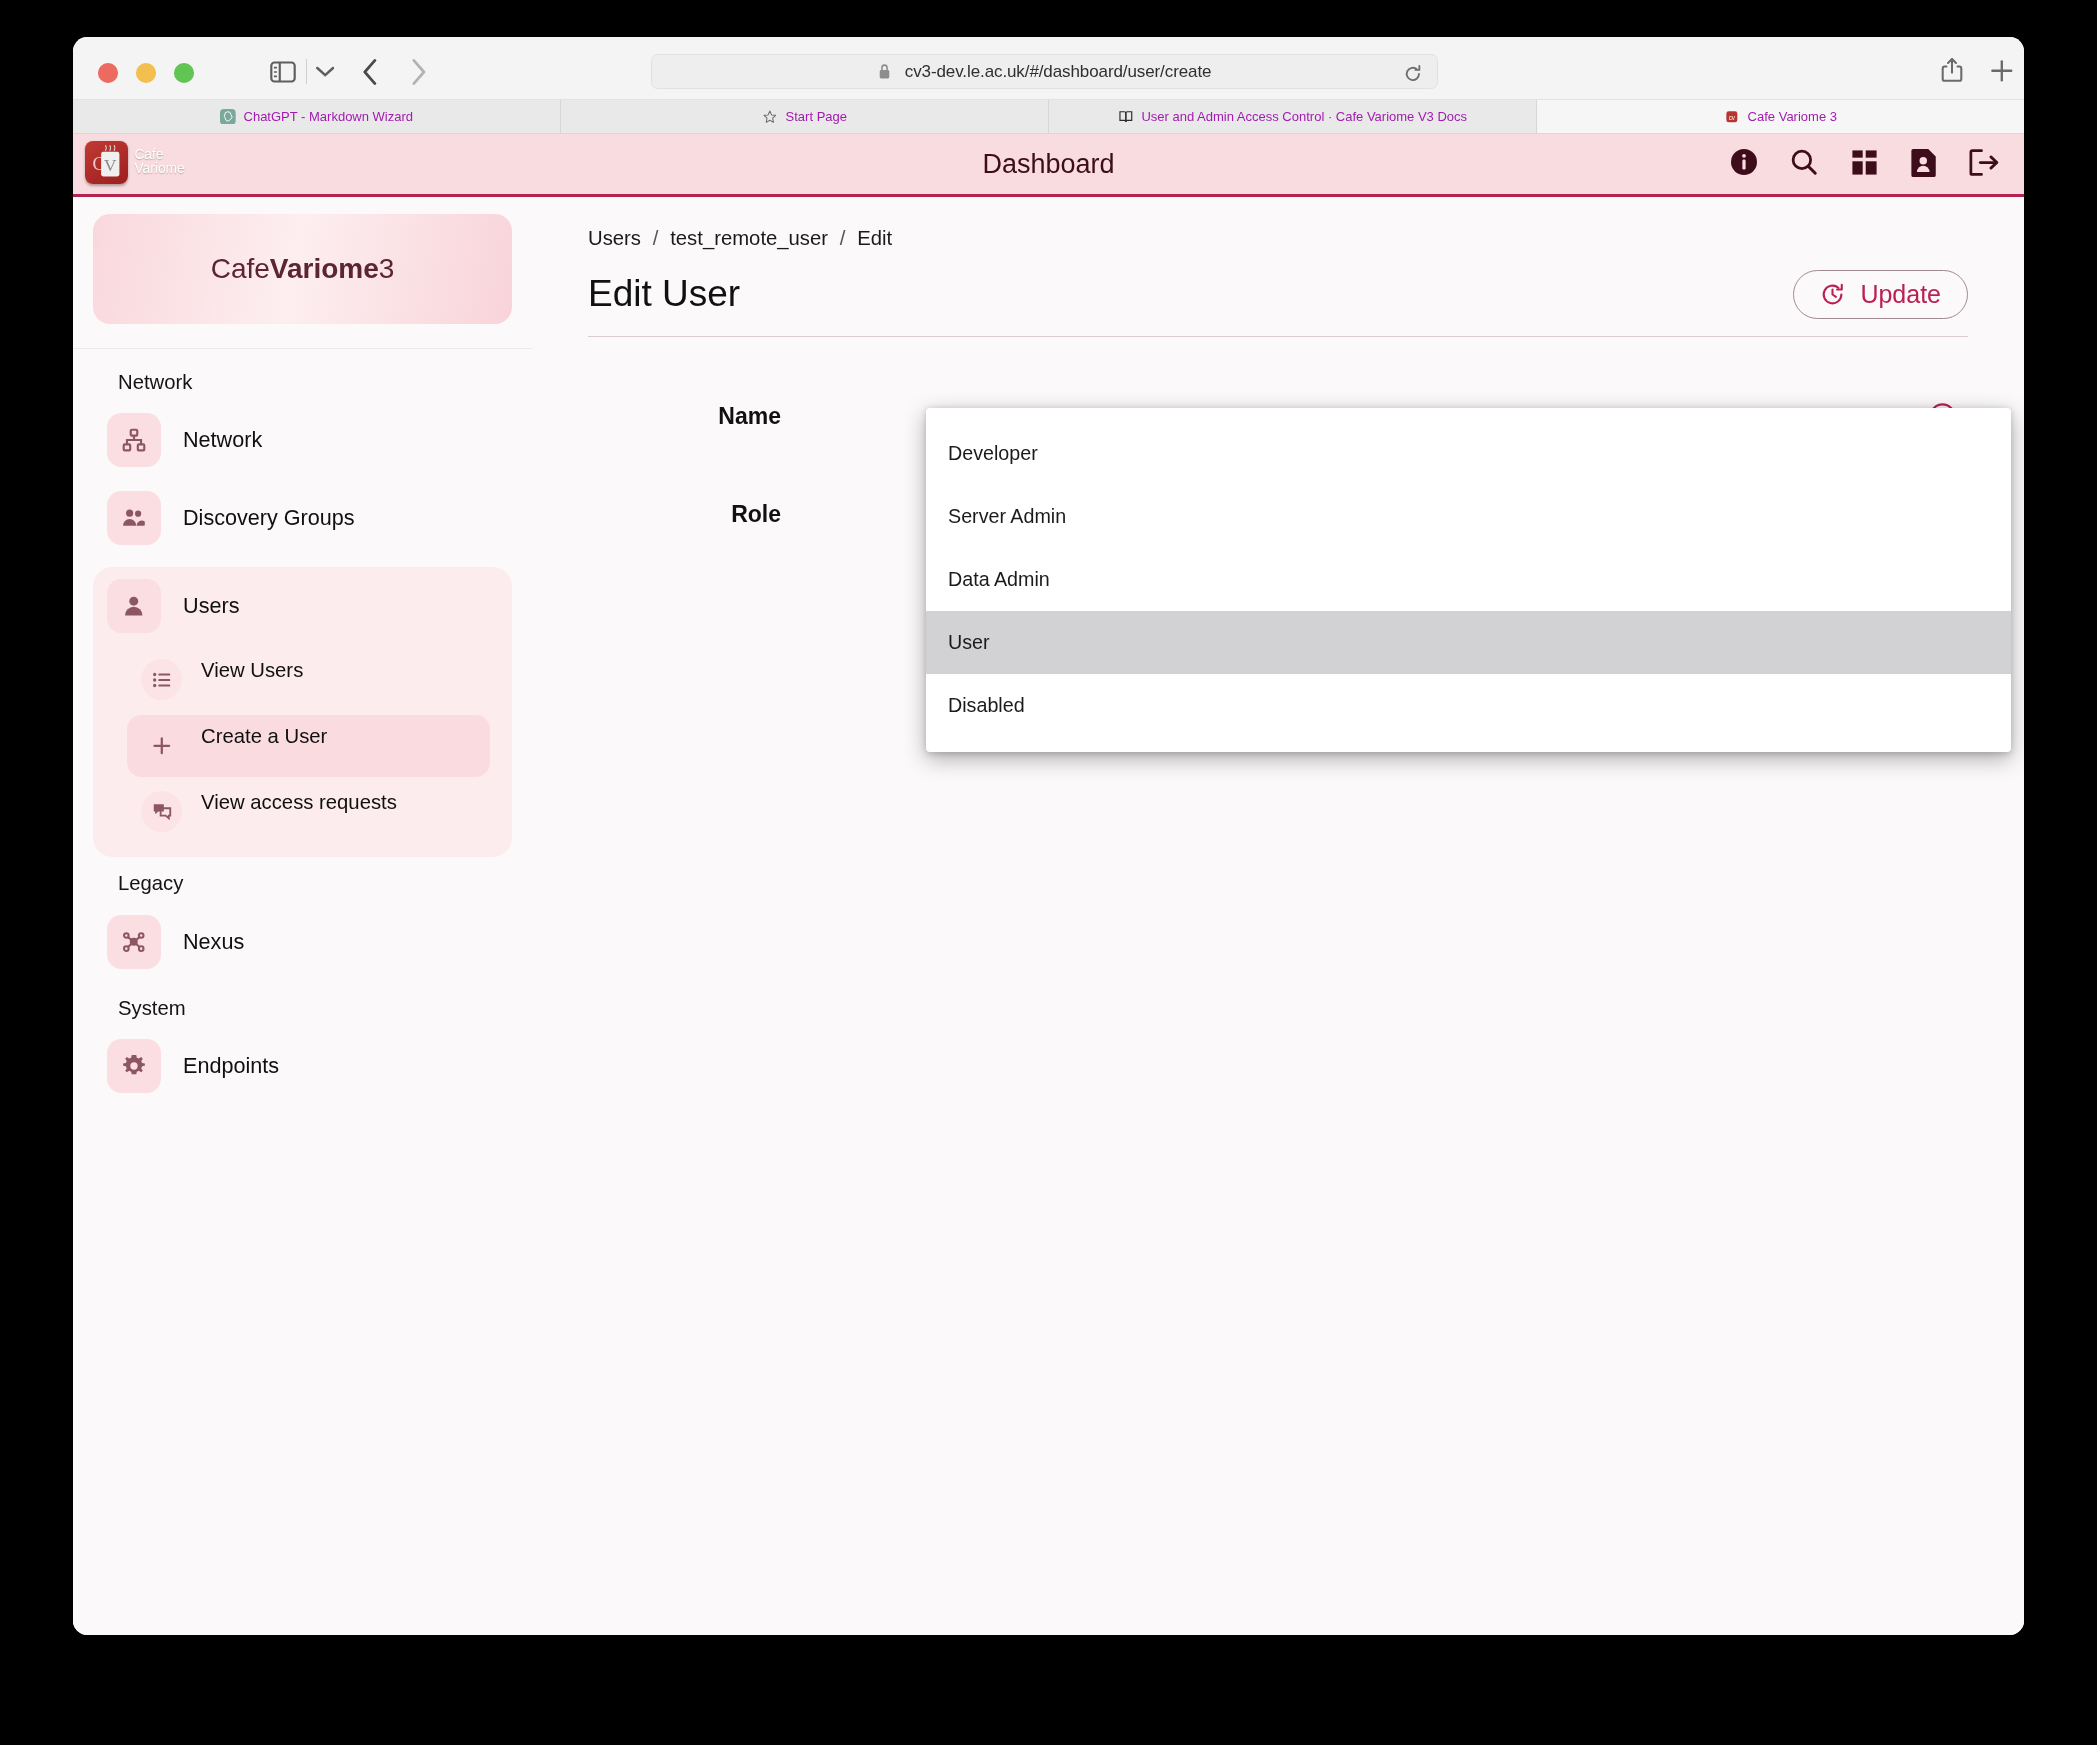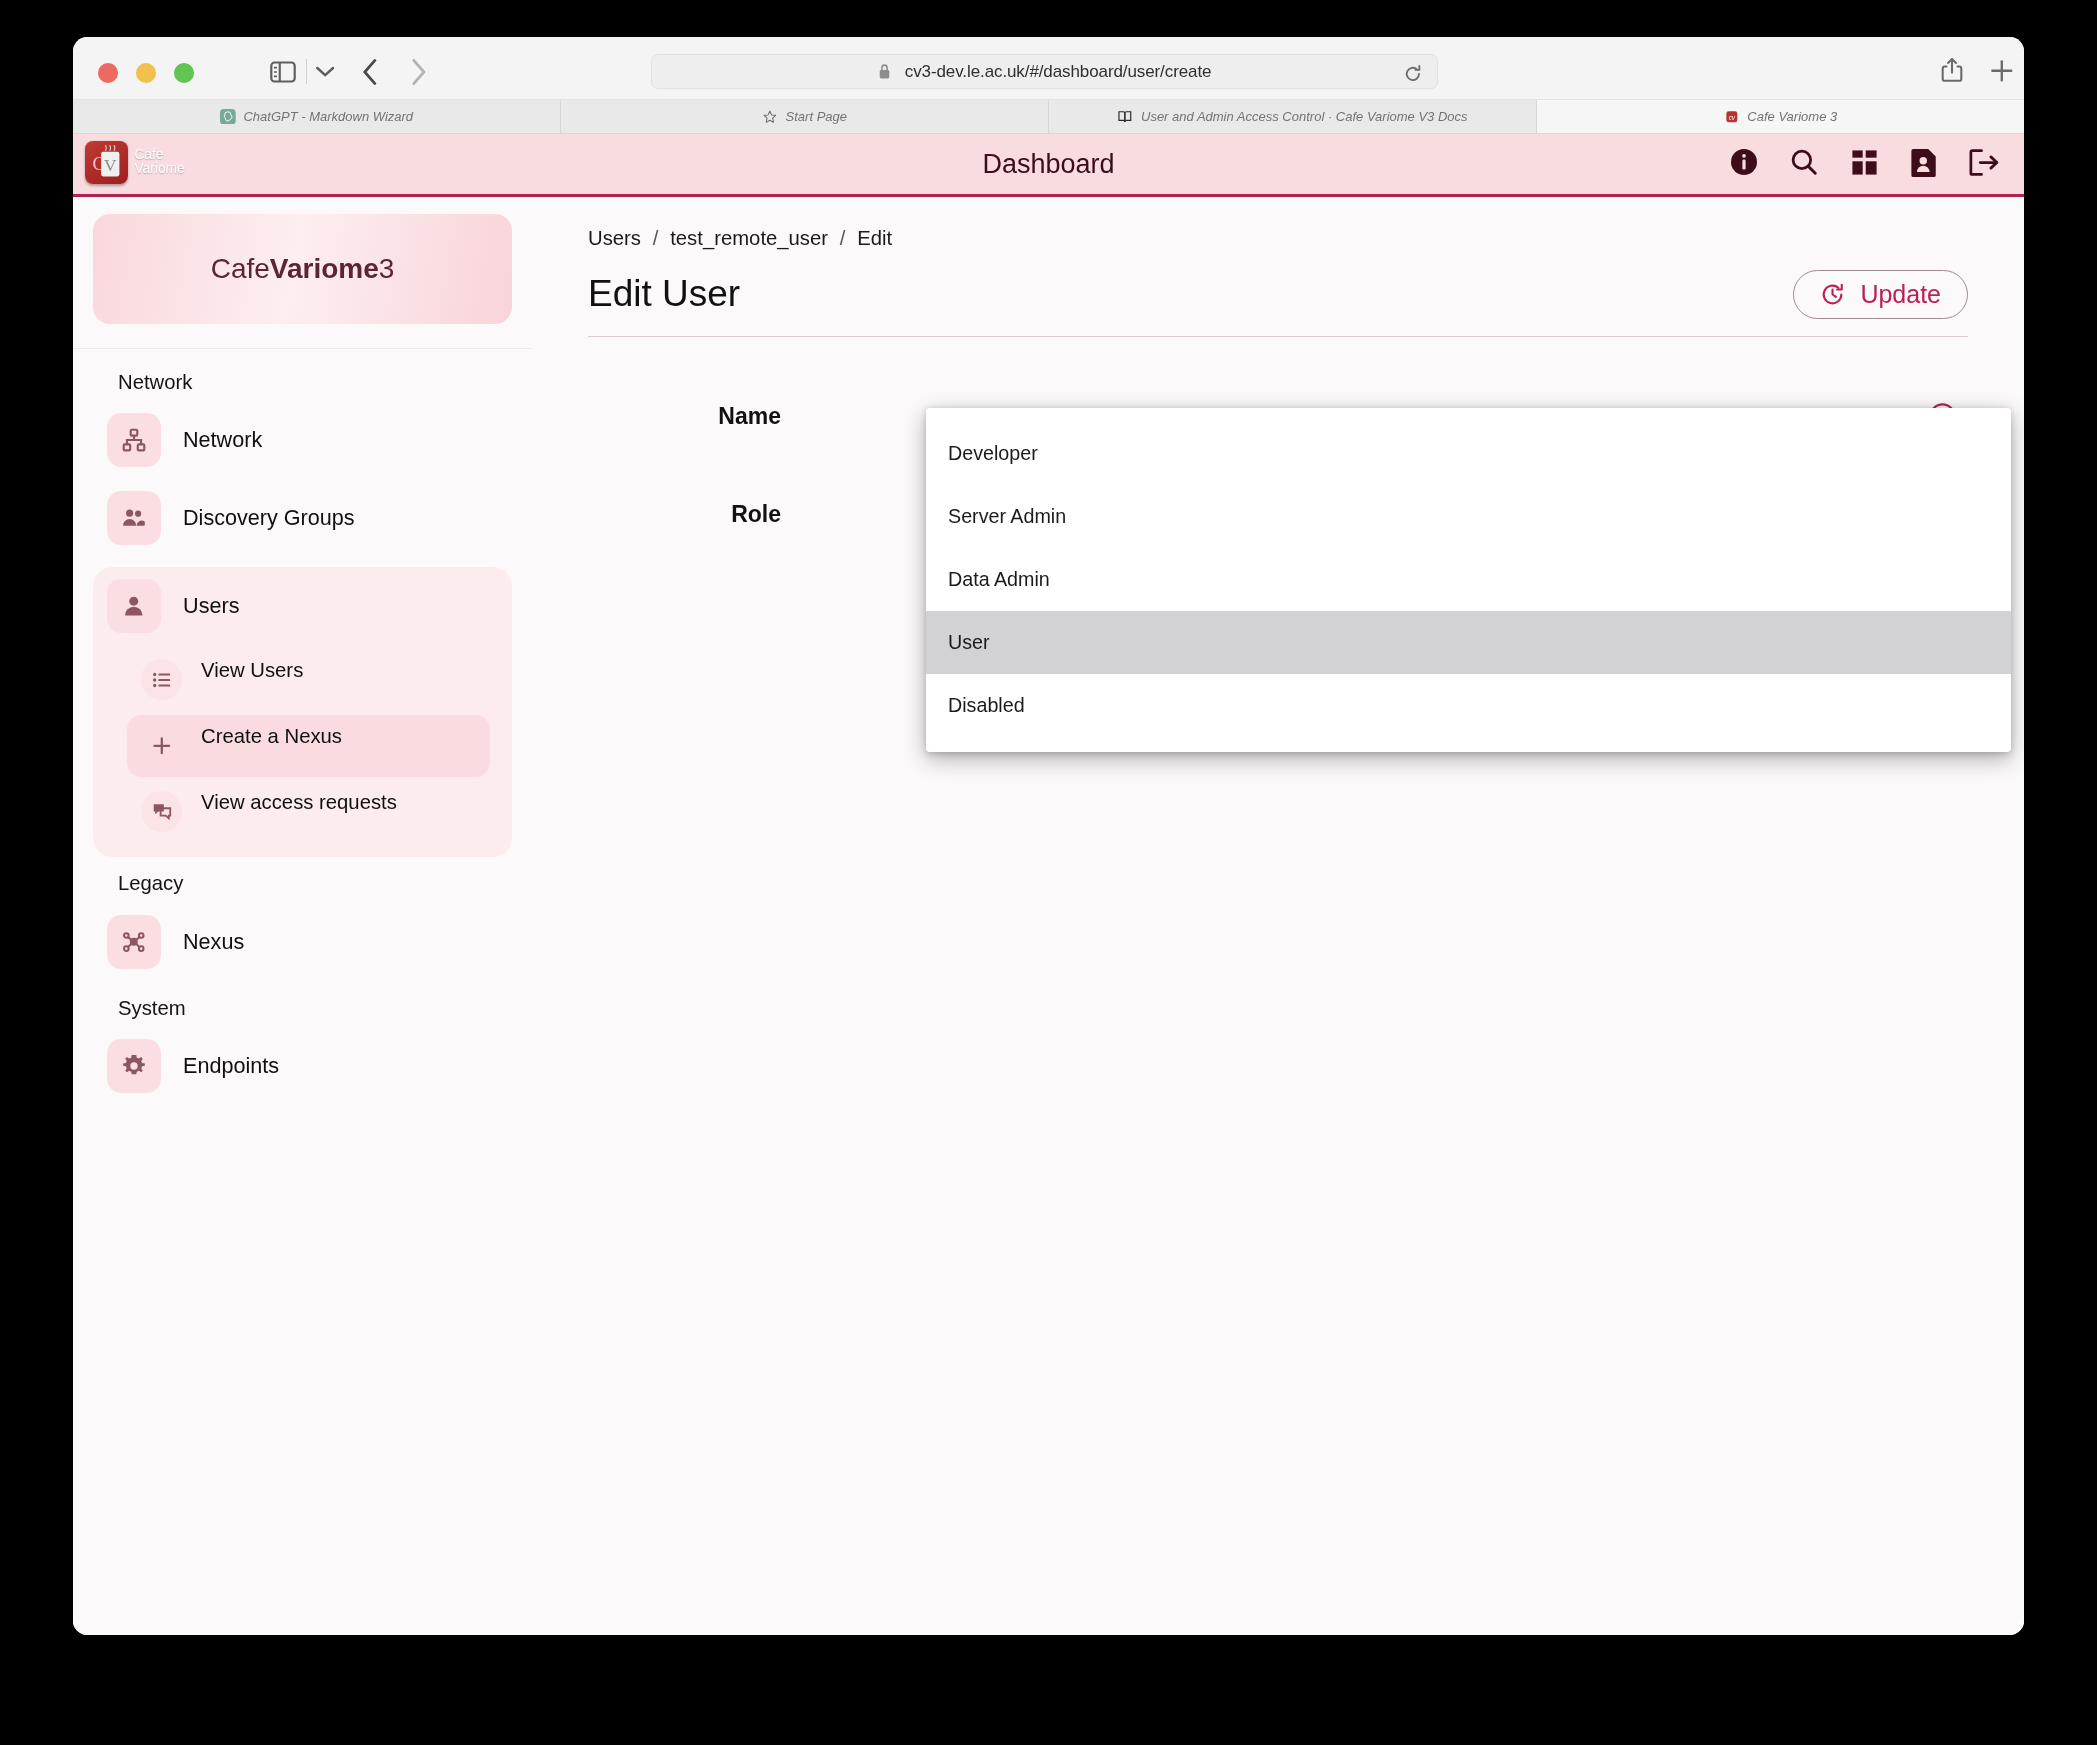--- a/index.html
+++ b/index.html
@@ -77,26 +77,25 @@
     height: 34px;
     background: #f0f0f0;
     border-bottom: 0.7px solid #d8d8d8;
   }
   .browser-tab {
     flex: 1;
     display: flex; align-items: center; justify-content: center;
     gap: 7.9px;
     border-right: 0.7px solid #d6d6d6;
     font-size: 13px;
-    color: #737373;
+    color: #a21caf;
     background: #e9e9e9;
     overflow: hidden;
     white-space: nowrap;
     padding: 0 9.2px;
-    font-style: italic;
   }
   .browser-tab:last-child { border-right: none; }
   .browser-tab.active { background: #f6f6f6; }
   .tab-favicon { width: 15.7px; height: 15.7px; flex: none; display:flex; align-items:center; justify-content:center;}
 
   
   #app-header {
     position: relative;
     height: 63px;
     background: #f9dcdf;
@@ -514,21 +513,21 @@
             <span class="nav-sub-label">View Users</span>
           </div>
 
           <div class="nav-subitem active">
             <span class="nav-sub-icon">
               <svg width="23.6" height="23.6" viewBox="0 0 24 24">
                   <line x1="12" y1="4.5" x2="12" y2="19.5" stroke="#8d5663" stroke-width="2.3" stroke-linecap="round"></line>
                   <line x1="4.5" y1="12" x2="19.5" y2="12" stroke="#8d5663" stroke-width="2.3" stroke-linecap="round"></line>
                 </svg>
             </span>
-            <span class="nav-sub-label">Create a Nexus</span>
+            <span class="nav-sub-label">Create a User</span>
           </div>
 
           <div class="nav-subitem">
             <span class="nav-sub-icon">
               <svg width="22" height="22" viewBox="0 0 24 24" fill="none" stroke="#8d5663" stroke-width="2">
                 <path d="M3 4.5 h11 v8 H8 L4.6 15.6 V12.5 H3z" fill="#8d5663" stroke="none"></path>
                 <path d="M10.5 9 H21 v8 h-1.6 v3 L16 17 h-5.5z" fill="none"></path>
               </svg>
             </span>
             <span class="nav-sub-label">View access requests</span>

